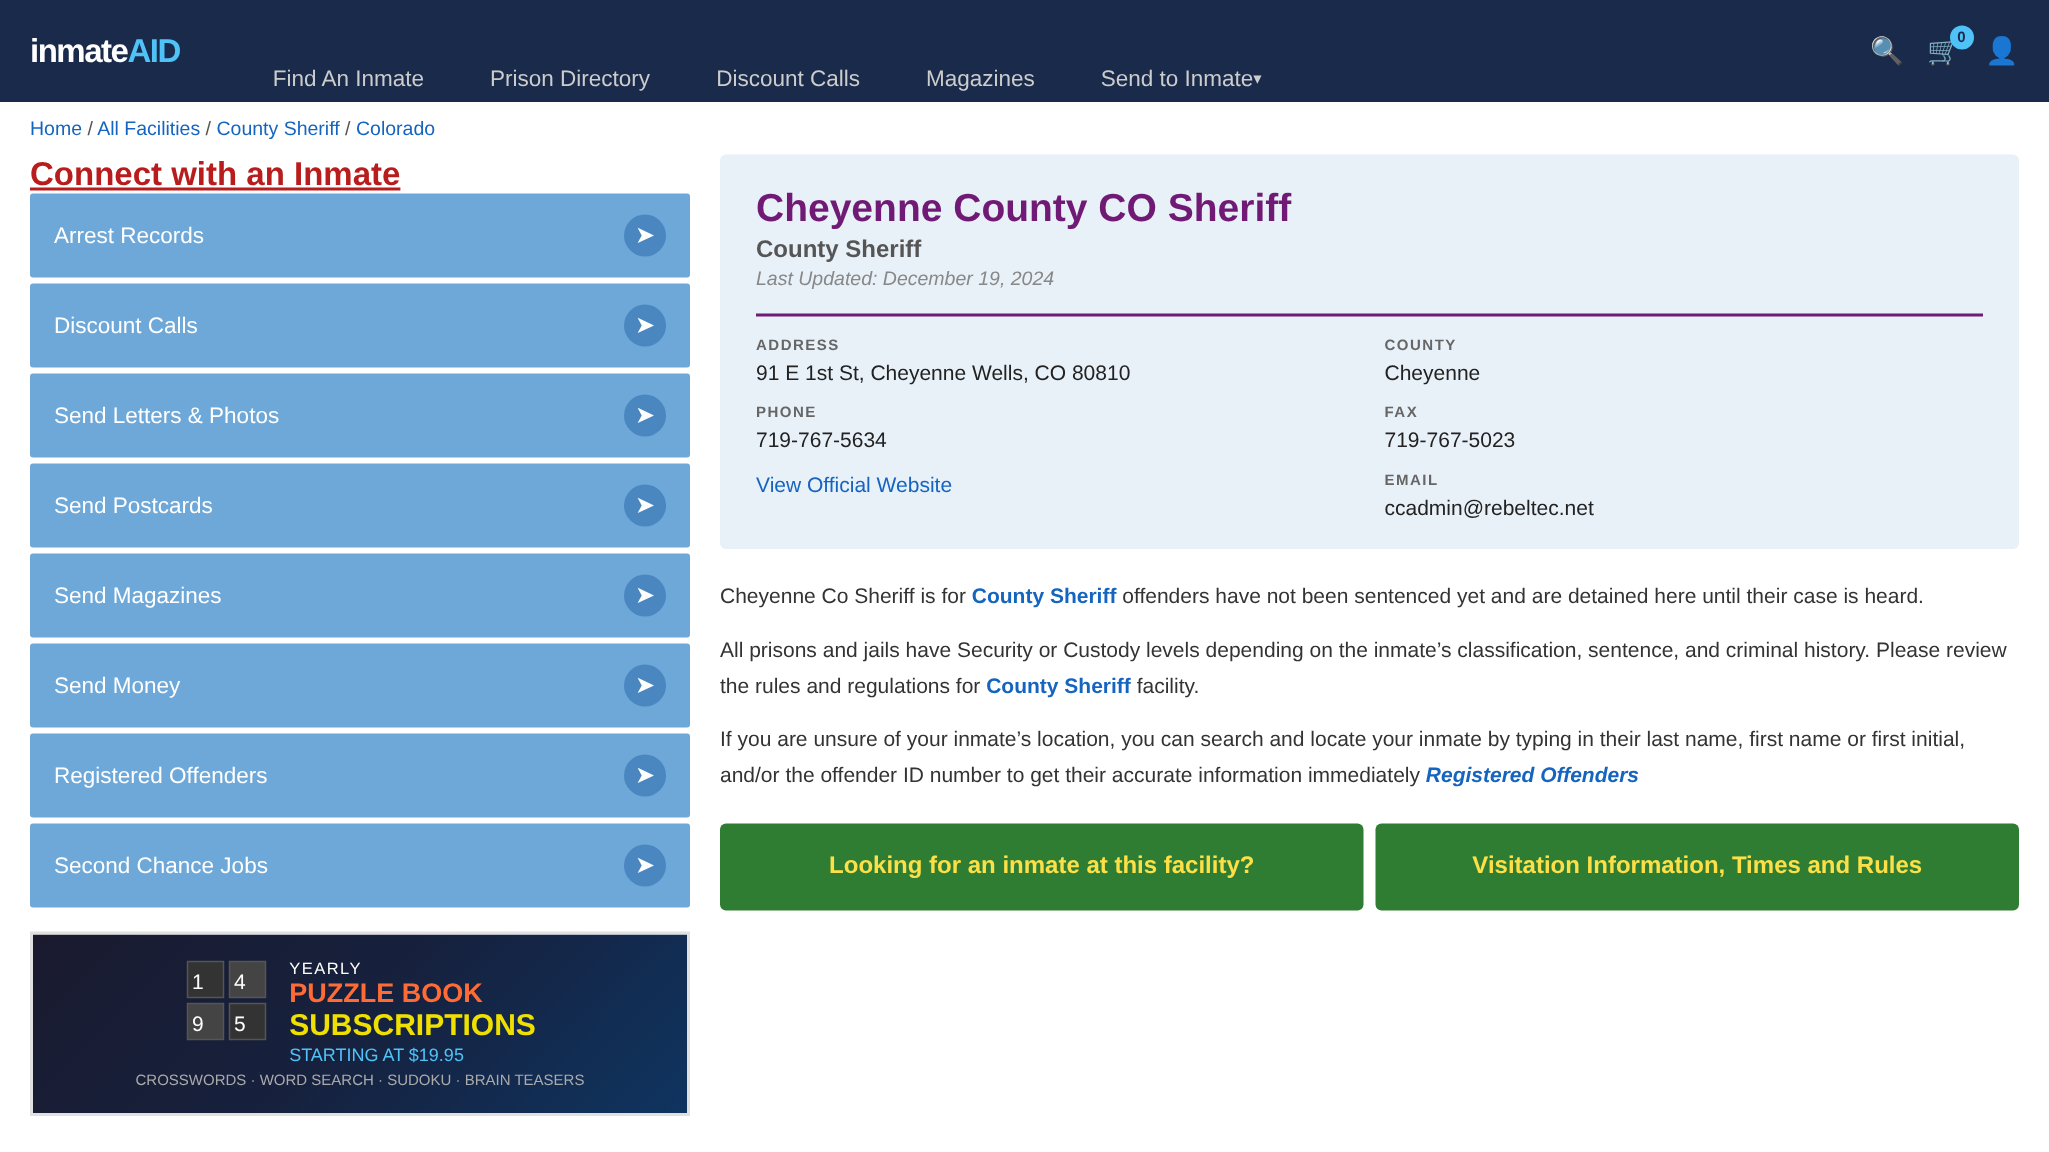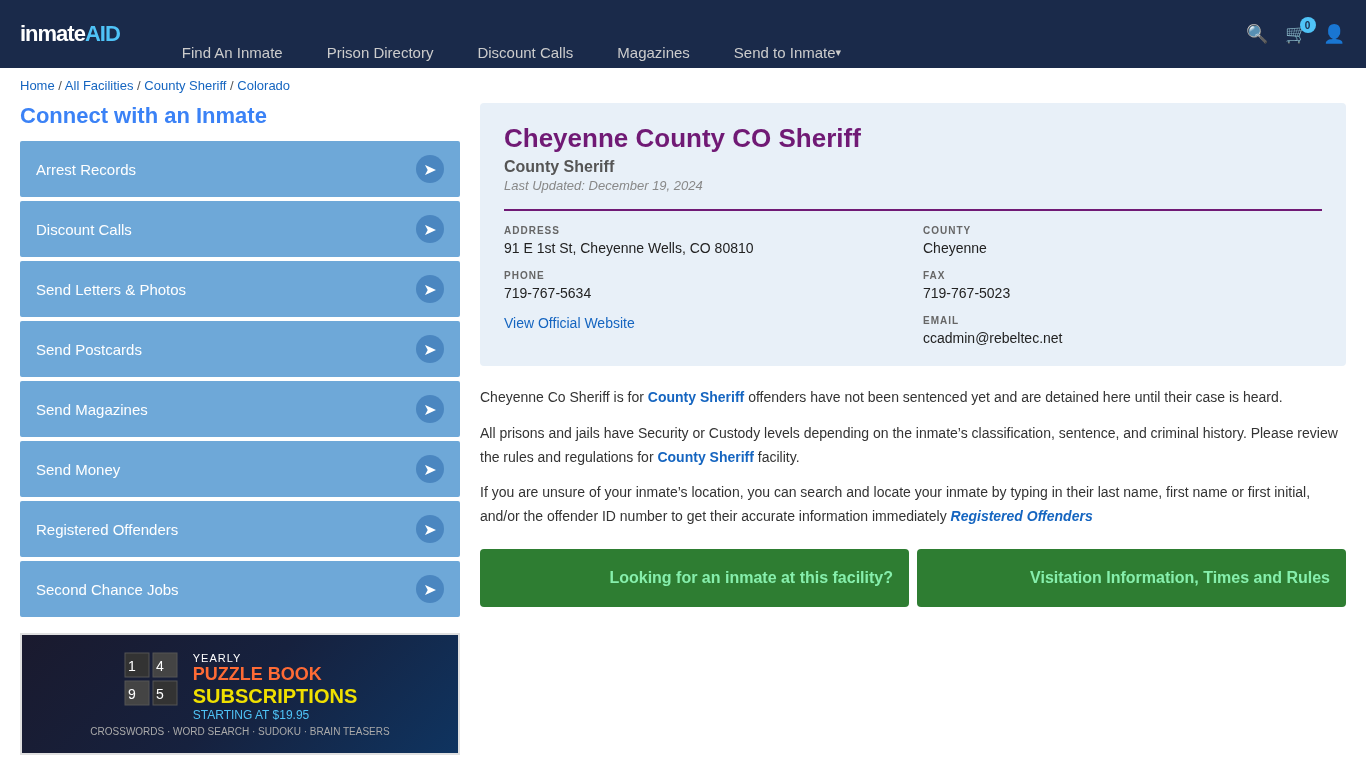--- a/index.html
+++ b/index.html
@@ -95,22 +95,22 @@
     }
 
     
     .sidebar {
       width: 440px;
       flex-shrink: 0;
     }
     .sidebar-title {
       font-size: 22px;
       font-weight: bold;
-      margin-bottom: 12px;
-      color: #3b82f6;
+      text-decoration: underline;
+      color: #b91c1c;
     }
     .sidebar-btn {
       display: flex;
       align-items: center;
       justify-content: space-between;
       background: #6ea8d8;
       color: #fff;
       padding: 14px 16px;
       margin-bottom: 4px;
       cursor: pointer;
@@ -216,23 +216,23 @@
 
     
     .bottom-buttons {
       display: grid;
       grid-template-columns: 1fr 1fr;
       gap: 8px;
       margin-top: 20px;
     }
     .bottom-btn {
       background: #2e7d32;
-      color: #86efac;
+      color: #fde047;
       padding: 18px 16px;
-      text-align: right;
+      text-align: center;
       font-size: 16px;
       font-weight: bold;
       border-radius: 4px;
       cursor: pointer;
       line-height: 1.4;
     }
   </style>
 </head>
 <body>
 

